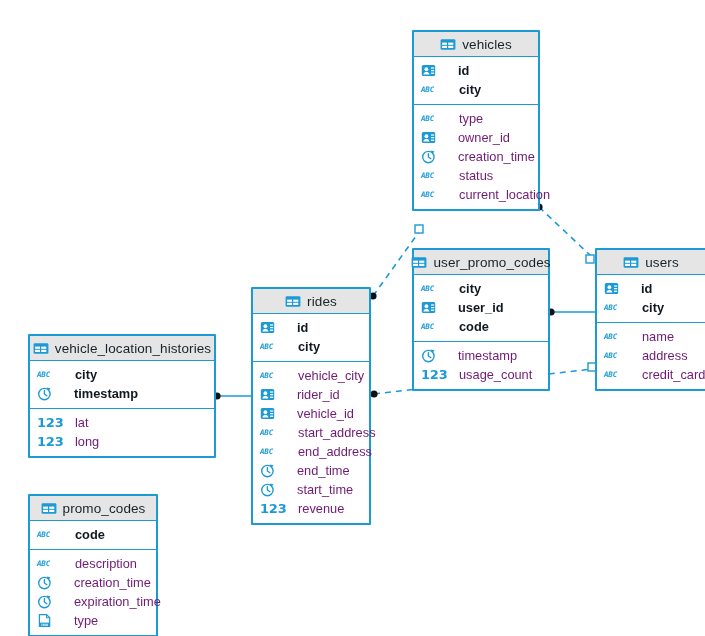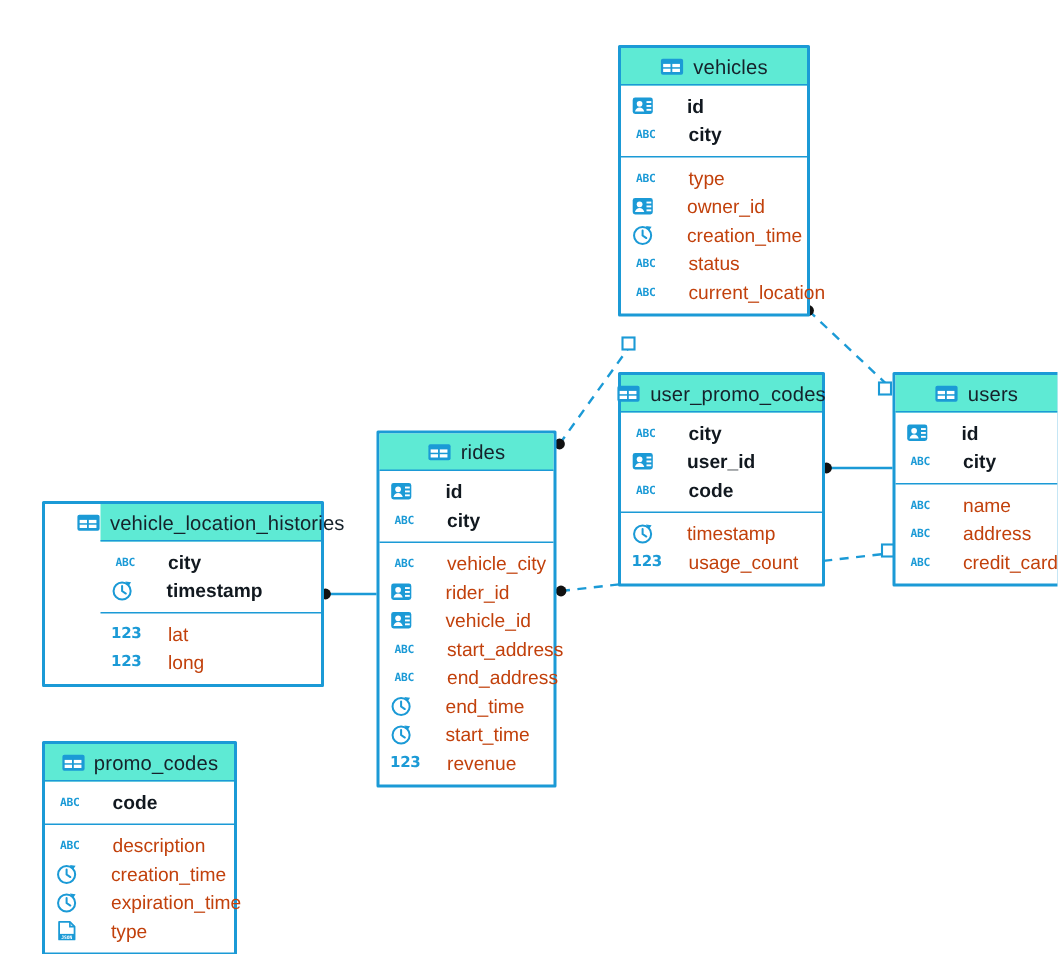--- a/index.html
+++ b/index.html
@@ -18,48 +18,48 @@
     border:2px solid #1b9ad6;
     box-sizing:border-box;
     border-radius:1px;
   }
   .tbl-header{
     display:flex;align-items:center;justify-content:center;
     gap:6px;
     height:25px;
     border-bottom:1.5px solid #1b9ad6;
     padding:0 8px;
-    background:#5eead4;
+    background:#e5e5e5;
     box-sizing:border-box;
   }
   .tbl-title{
     font-size:13.5px;color:#16222b;letter-spacing:.1px;white-space:nowrap;
   }
   .section{
     padding:4px 0 5px 0;
   }
   .section.pk{border-bottom:1.5px solid #1b9ad6;}
   .col-row{
     display:flex;align-items:center;gap:22px;
     height:19px;padding:0 7px;box-sizing:border-box;
     white-space:nowrap;
   }
-  .col-name{font-size:12.8px;color:#c2410c;}
+  .col-name{font-size:12.8px;color:#701a75;}
   .pk .col-name{font-weight:bold;color:#11181f;}
 
   
   .ic{flex:0 0 auto;display:inline-block;width:15px;height:15px;position:relative;}
 
   .ic-abc{
     font-size:7.5px;font-weight:bold;color:#1b9ad6;
     font-family:"DejaVu Sans Mono","Liberation Mono",monospace;
-    letter-spacing:-0.2px;line-height:15px;text-align:right;width:16px;
+    letter-spacing:-0.2px;line-height:15px;text-align:left;width:16px;font-style:italic;
   }
   .ic-123{
-    font-size:10px;font-weight:bold;color:#1b9ad6;
+    font-size:13px;font-weight:bold;color:#1b9ad6;
     font-family:"DejaVu Sans","Liberation Sans",sans-serif;
     letter-spacing:-0.2px;line-height:15px;text-align:left;width:16px;
   }
   .ic svg{display:block;}
 
   
   .ic-grid{width:16px;height:13px;}
 
   
   .dot{fill:#111111;}
@@ -359,21 +359,21 @@
               </svg>
             </span>
             <span class="col-name">start_time</span>
           </div>
           <div class="col-row">
             <span class="ic ic-123">123</span>
             <span class="col-name">revenue</span>
           </div>
         </div>
       </div>
-      <div class="table-node" style="left: 28px; top: 334px; width: 188px; padding-left: 37px;">
+      <div class="table-node" style="left: 28px; top: 334px; width: 188px;">
         <div class="tbl-header">
           <span class="ic ic-grid">
             <svg width="16" height="13" viewBox="0 0 16 13" xmlns="http://www.w3.org/2000/svg">
               <rect x="0.6" y="1.2" width="14.8" height="10.6" rx="1.3" fill="#1b9ad6"></rect>
               <rect x="2.1" y="4.6" width="4.9" height="2.2" fill="#ffffff"></rect>
               <rect x="8.2" y="4.6" width="5.1" height="2.2" fill="#ffffff"></rect>
               <rect x="2.1" y="7.8" width="4.9" height="2.2" fill="#ffffff"></rect>
               <rect x="8.2" y="7.8" width="5.1" height="2.2" fill="#ffffff"></rect>
             </svg>
           </span>

